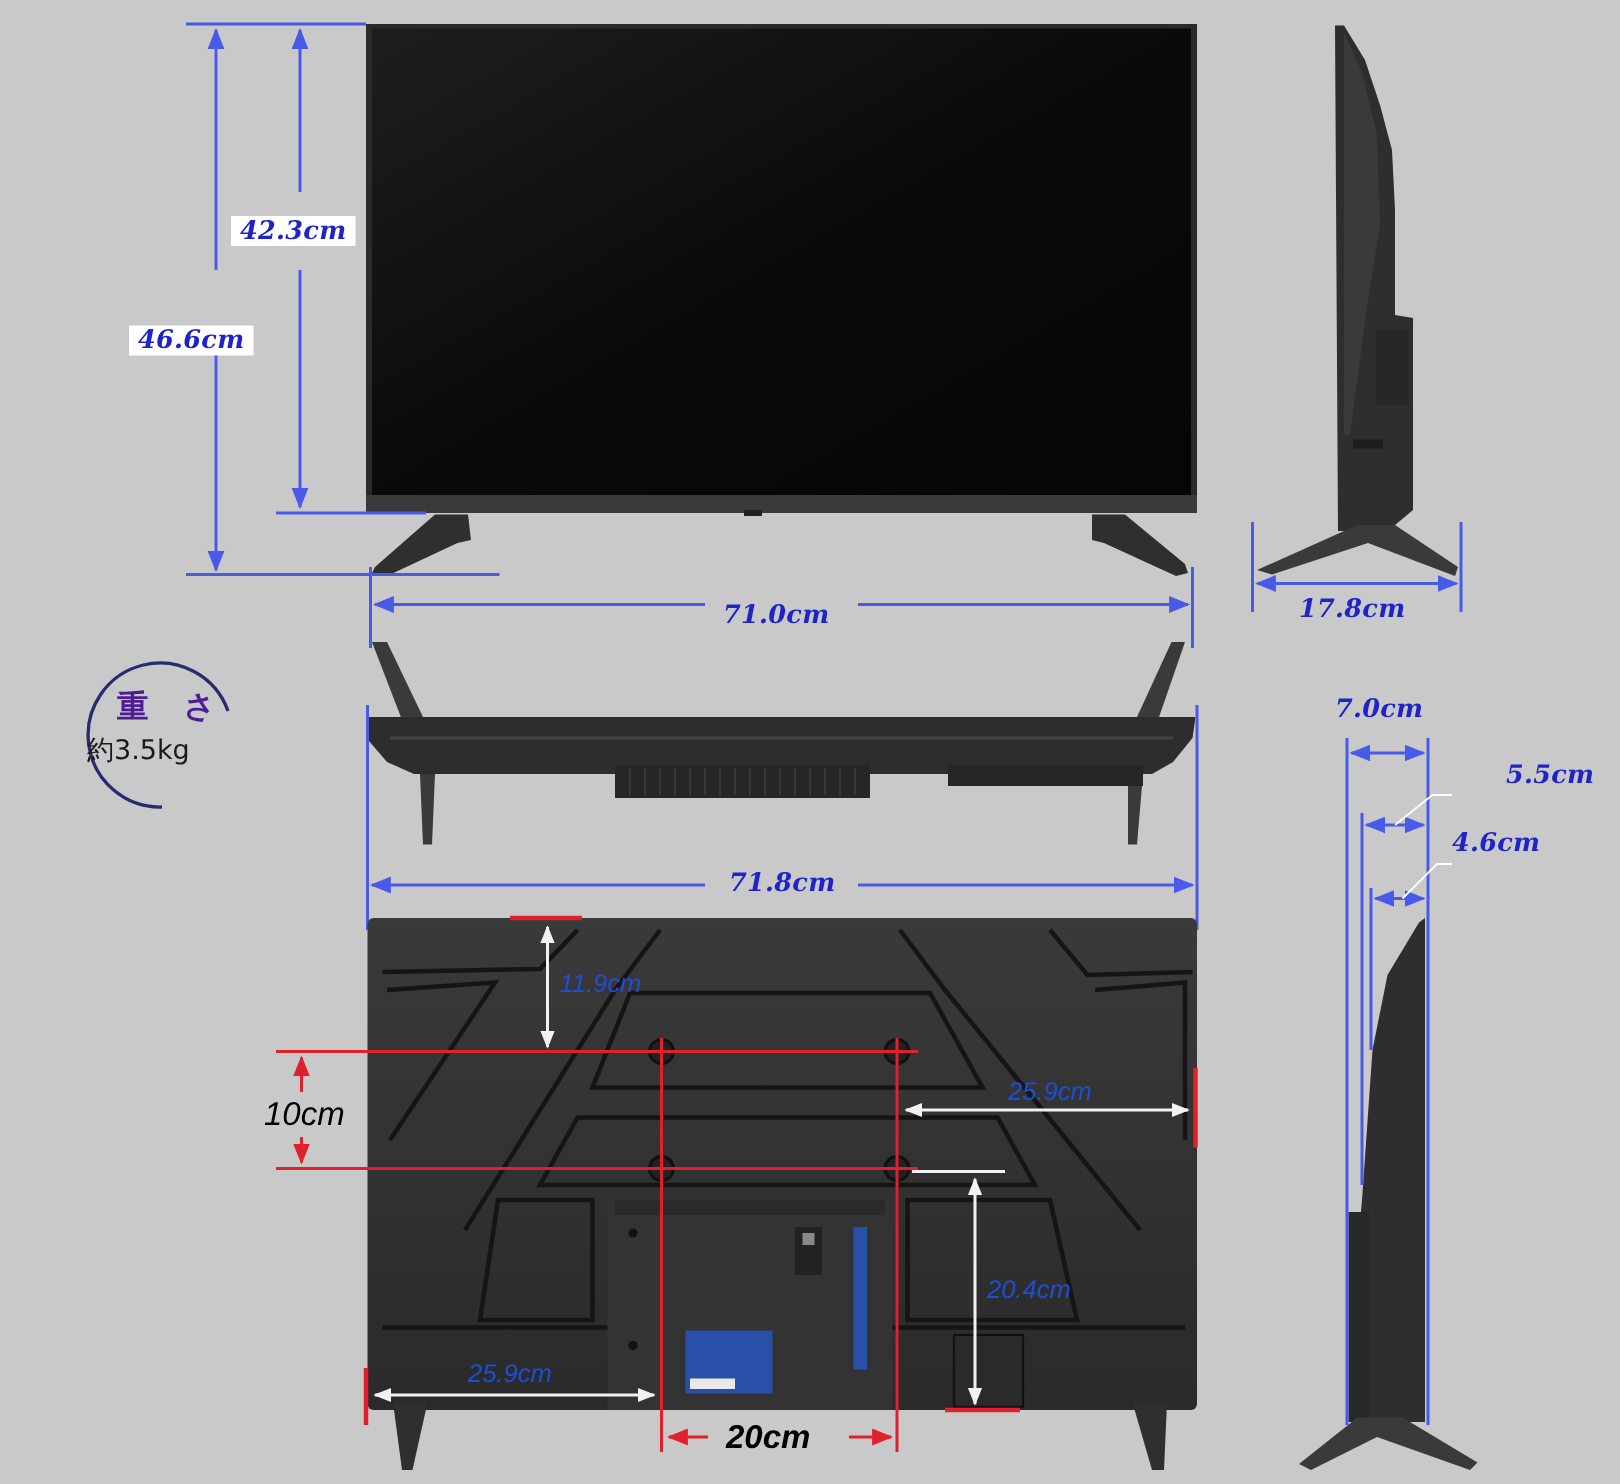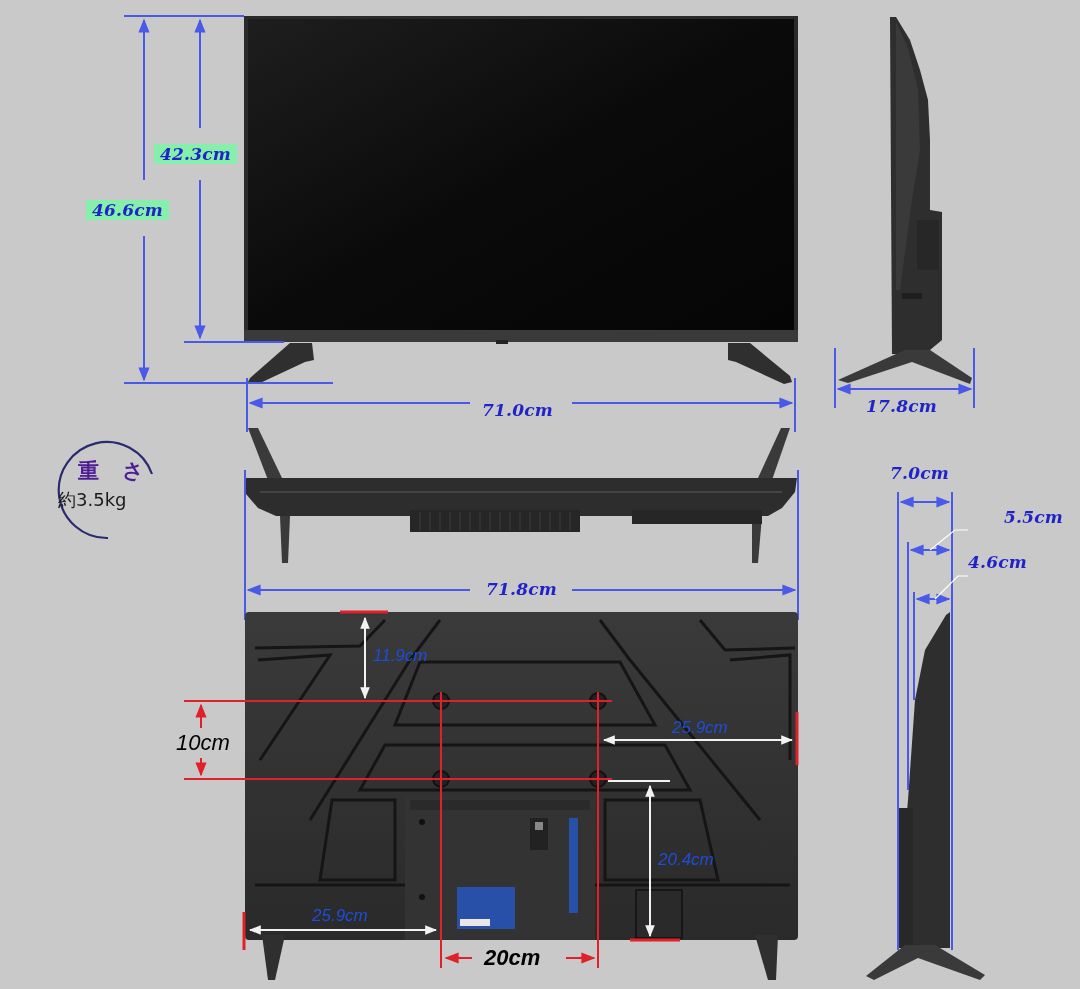--- a/index.html
+++ b/index.html
@@ -1,21 +1,21 @@
 <!DOCTYPE html>
 <html><head>
 <meta charset="utf-8">
 <style>
   html, body { margin: 0; padding: 0; }
   body { width: 1080px; height: 989px; background: #c9c9c9; overflow: hidden; position: relative; font-family: "DejaVu Sans", sans-serif; }
   #stage { position: absolute; left: 0; top: 0; width: 1080px; height: 989px; }
   .dim-blue { position: absolute; color: #1f24c8; font-family: "DejaVu Serif", serif; font-style: italic; font-weight: bold; font-size: 17px; white-space: nowrap; letter-spacing: 0.2px; }
   .dim-white { position: absolute; color: #1d4ed8; font-family: "Liberation Sans", sans-serif; font-style: italic; font-size: 17px; white-space: nowrap; }
   .dim-red { position: absolute; color: #000000; font-family: "Liberation Sans", sans-serif; font-style: italic; font-size: 22px; white-space: nowrap; }
-  .bg-label { background: #86efac; padding: 0 6px; }
+  .bg-label { background: #ffffff; padding: 0 6px; }
   .weight-badge { position: absolute; left: 48px; top: 443px; width: 110px; height: 100px; }
   .weight-badge .line1 { position: absolute; left: 30px; top: 14px; font-size: 21px; font-weight: bold; color: #4c1d95; letter-spacing: 8px; font-family: "DejaVu Sans", sans-serif; }
   .weight-badge .line2 { position: absolute; left: 10px; top: 45px; font-size: 18px; color: #1a1a1a; font-family: "DejaVu Sans", sans-serif; }
   .vesa-notes { position: absolute; left: 62px; top: 815px; color: #2a30c0; font-family: "DejaVu Sans", sans-serif; font-size: 18px; line-height: 26px; }
   .vesa-notes .gap { height: 6px; }
 </style>
 </head>
 <body>
 
 <div id="stage">
@@ -188,21 +188,21 @@
     </g>
     <g stroke="#ffffff" stroke-width="1.2" fill="none">
       <path d="M930,550 L955,530 L968,530"></path>
       <path d="M935,599 L958,576 L968,576"></path>
     </g>
 
     <path d="M152,474 A48,48 0 1,0 108,538" stroke="#2a2a70" stroke-width="2.2" fill="none" transform="translate(0,0)"></path>
   </svg>
 
   <div class="dim-blue bg-label" style="left:154px;top:144px;">42.3cm</div>
-  <div class="dim-blue bg-label" style="left:86px;top:200px;">46.6cm</div>
+  <div class="dim-blue bg-label" style="left:86px;top:217px;">46.6cm</div>
   <div class="dim-blue" style="left:482px;top:400px;">71.0cm</div>
   <div class="dim-blue" style="left:866px;top:396px;">17.8cm</div>
   <div class="dim-blue" style="left:486px;top:579px;">71.8cm</div>
   <div class="dim-blue" style="left:890px;top:463px;text-align:center;">7.0cm</div>
   <div class="dim-blue" style="left:1004px;top:507px;">5.5cm</div>
   <div class="dim-blue" style="left:968px;top:552px;">4.6cm</div>
 
   <div class="dim-white" style="left:373px;top:646px;">11.9cm</div>
   <div class="dim-white" style="left:672px;top:718px;">25.9cm</div>
   <div class="dim-white" style="left:658px;top:850px;">20.4cm</div>

